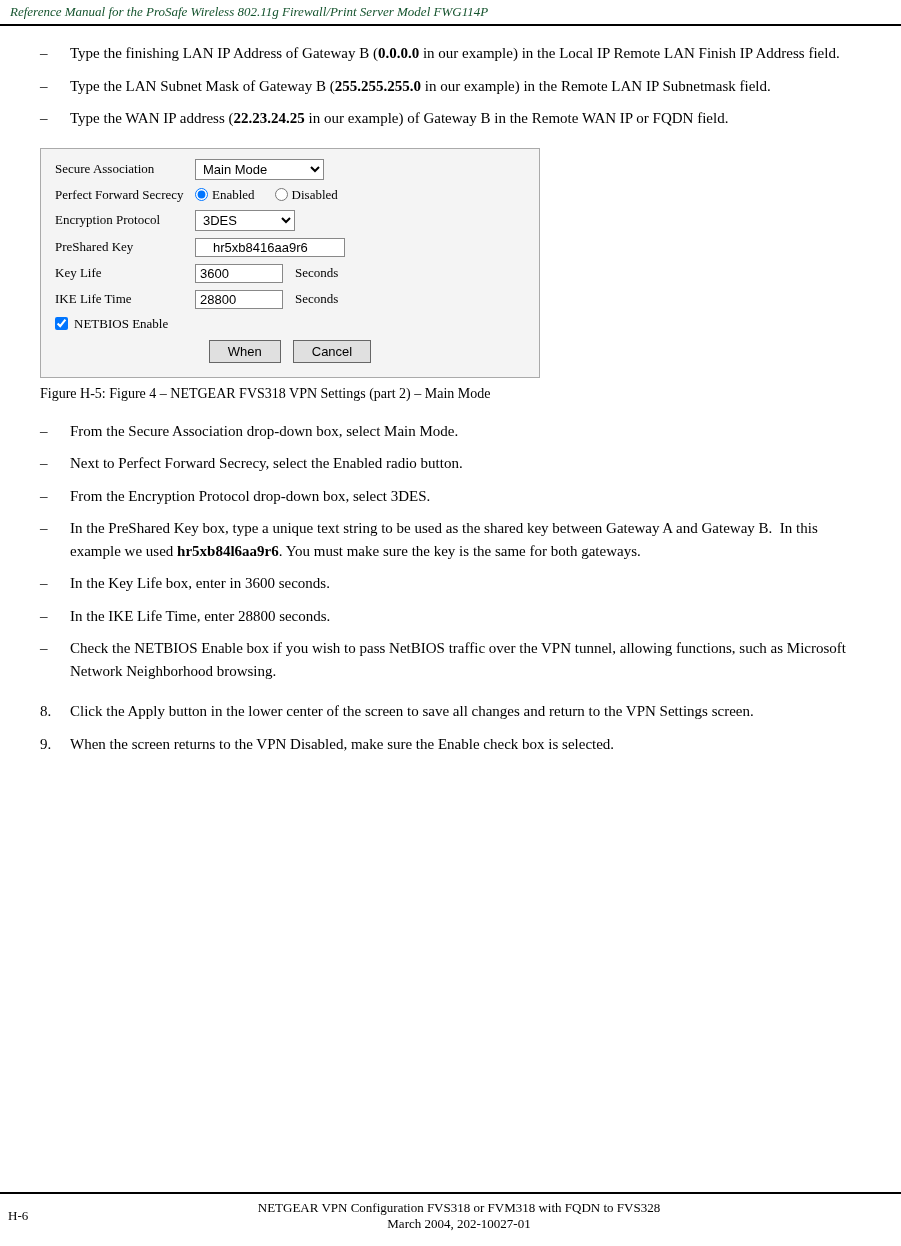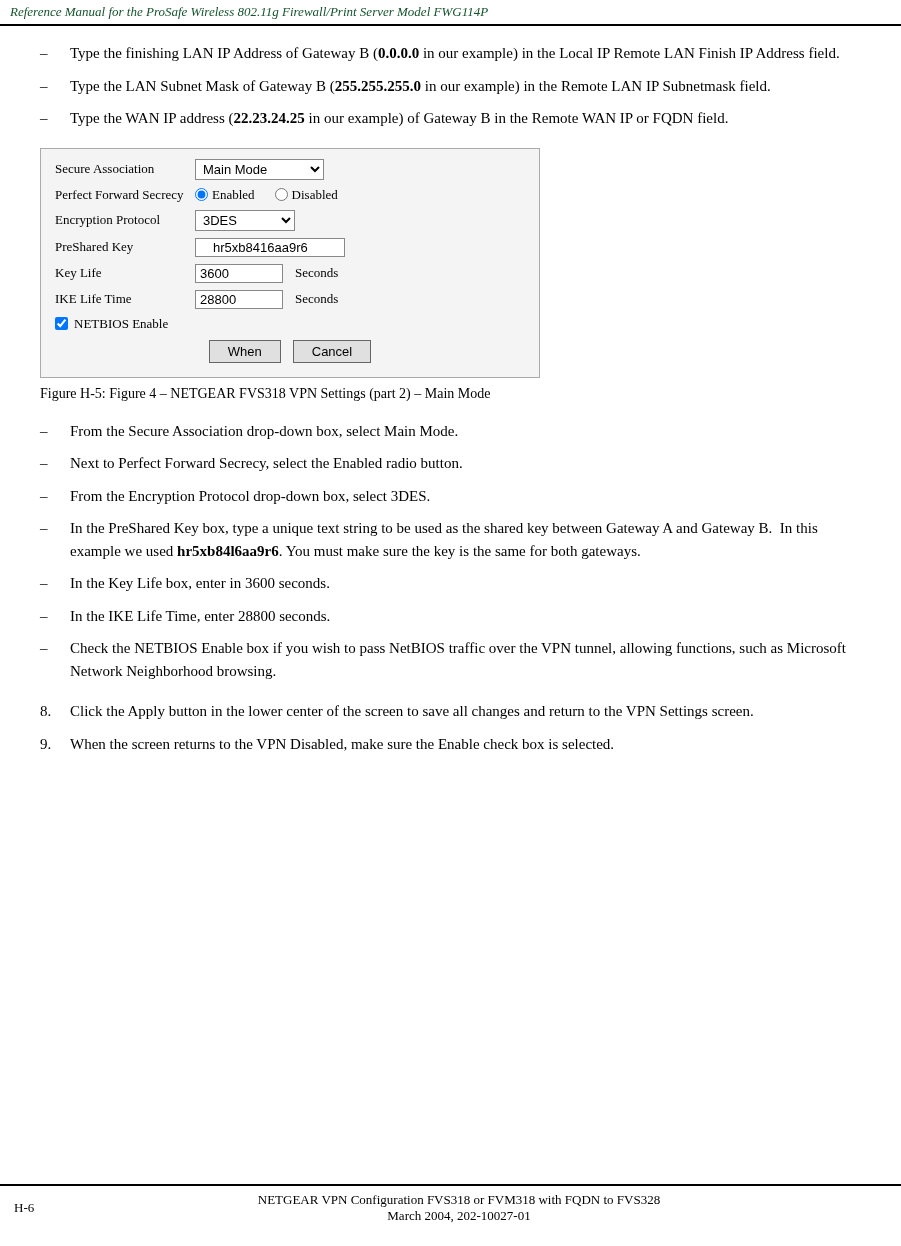--- a/index.html
+++ b/index.html
@@ -17,24 +17,24 @@
       border-bottom: 2px solid #000;
       padding: 4px 10px;
       font-size: 13px;
       font-style: italic;
       color: #14532d;
     }
 
     .footer-bar {
       border-top: 2px solid #000;
       position: absolute;
-      bottom: 16px;
+      bottom: 8px;
       left: 0;
       right: 0;
-      padding: 6px 14px;
+      padding: 6px 8px;
       display: flex;
       justify-content: space-between;
       align-items: center;
       font-size: 13px;
     }
 
     .footer-center {
       text-align: center;
       flex: 1;
     }

